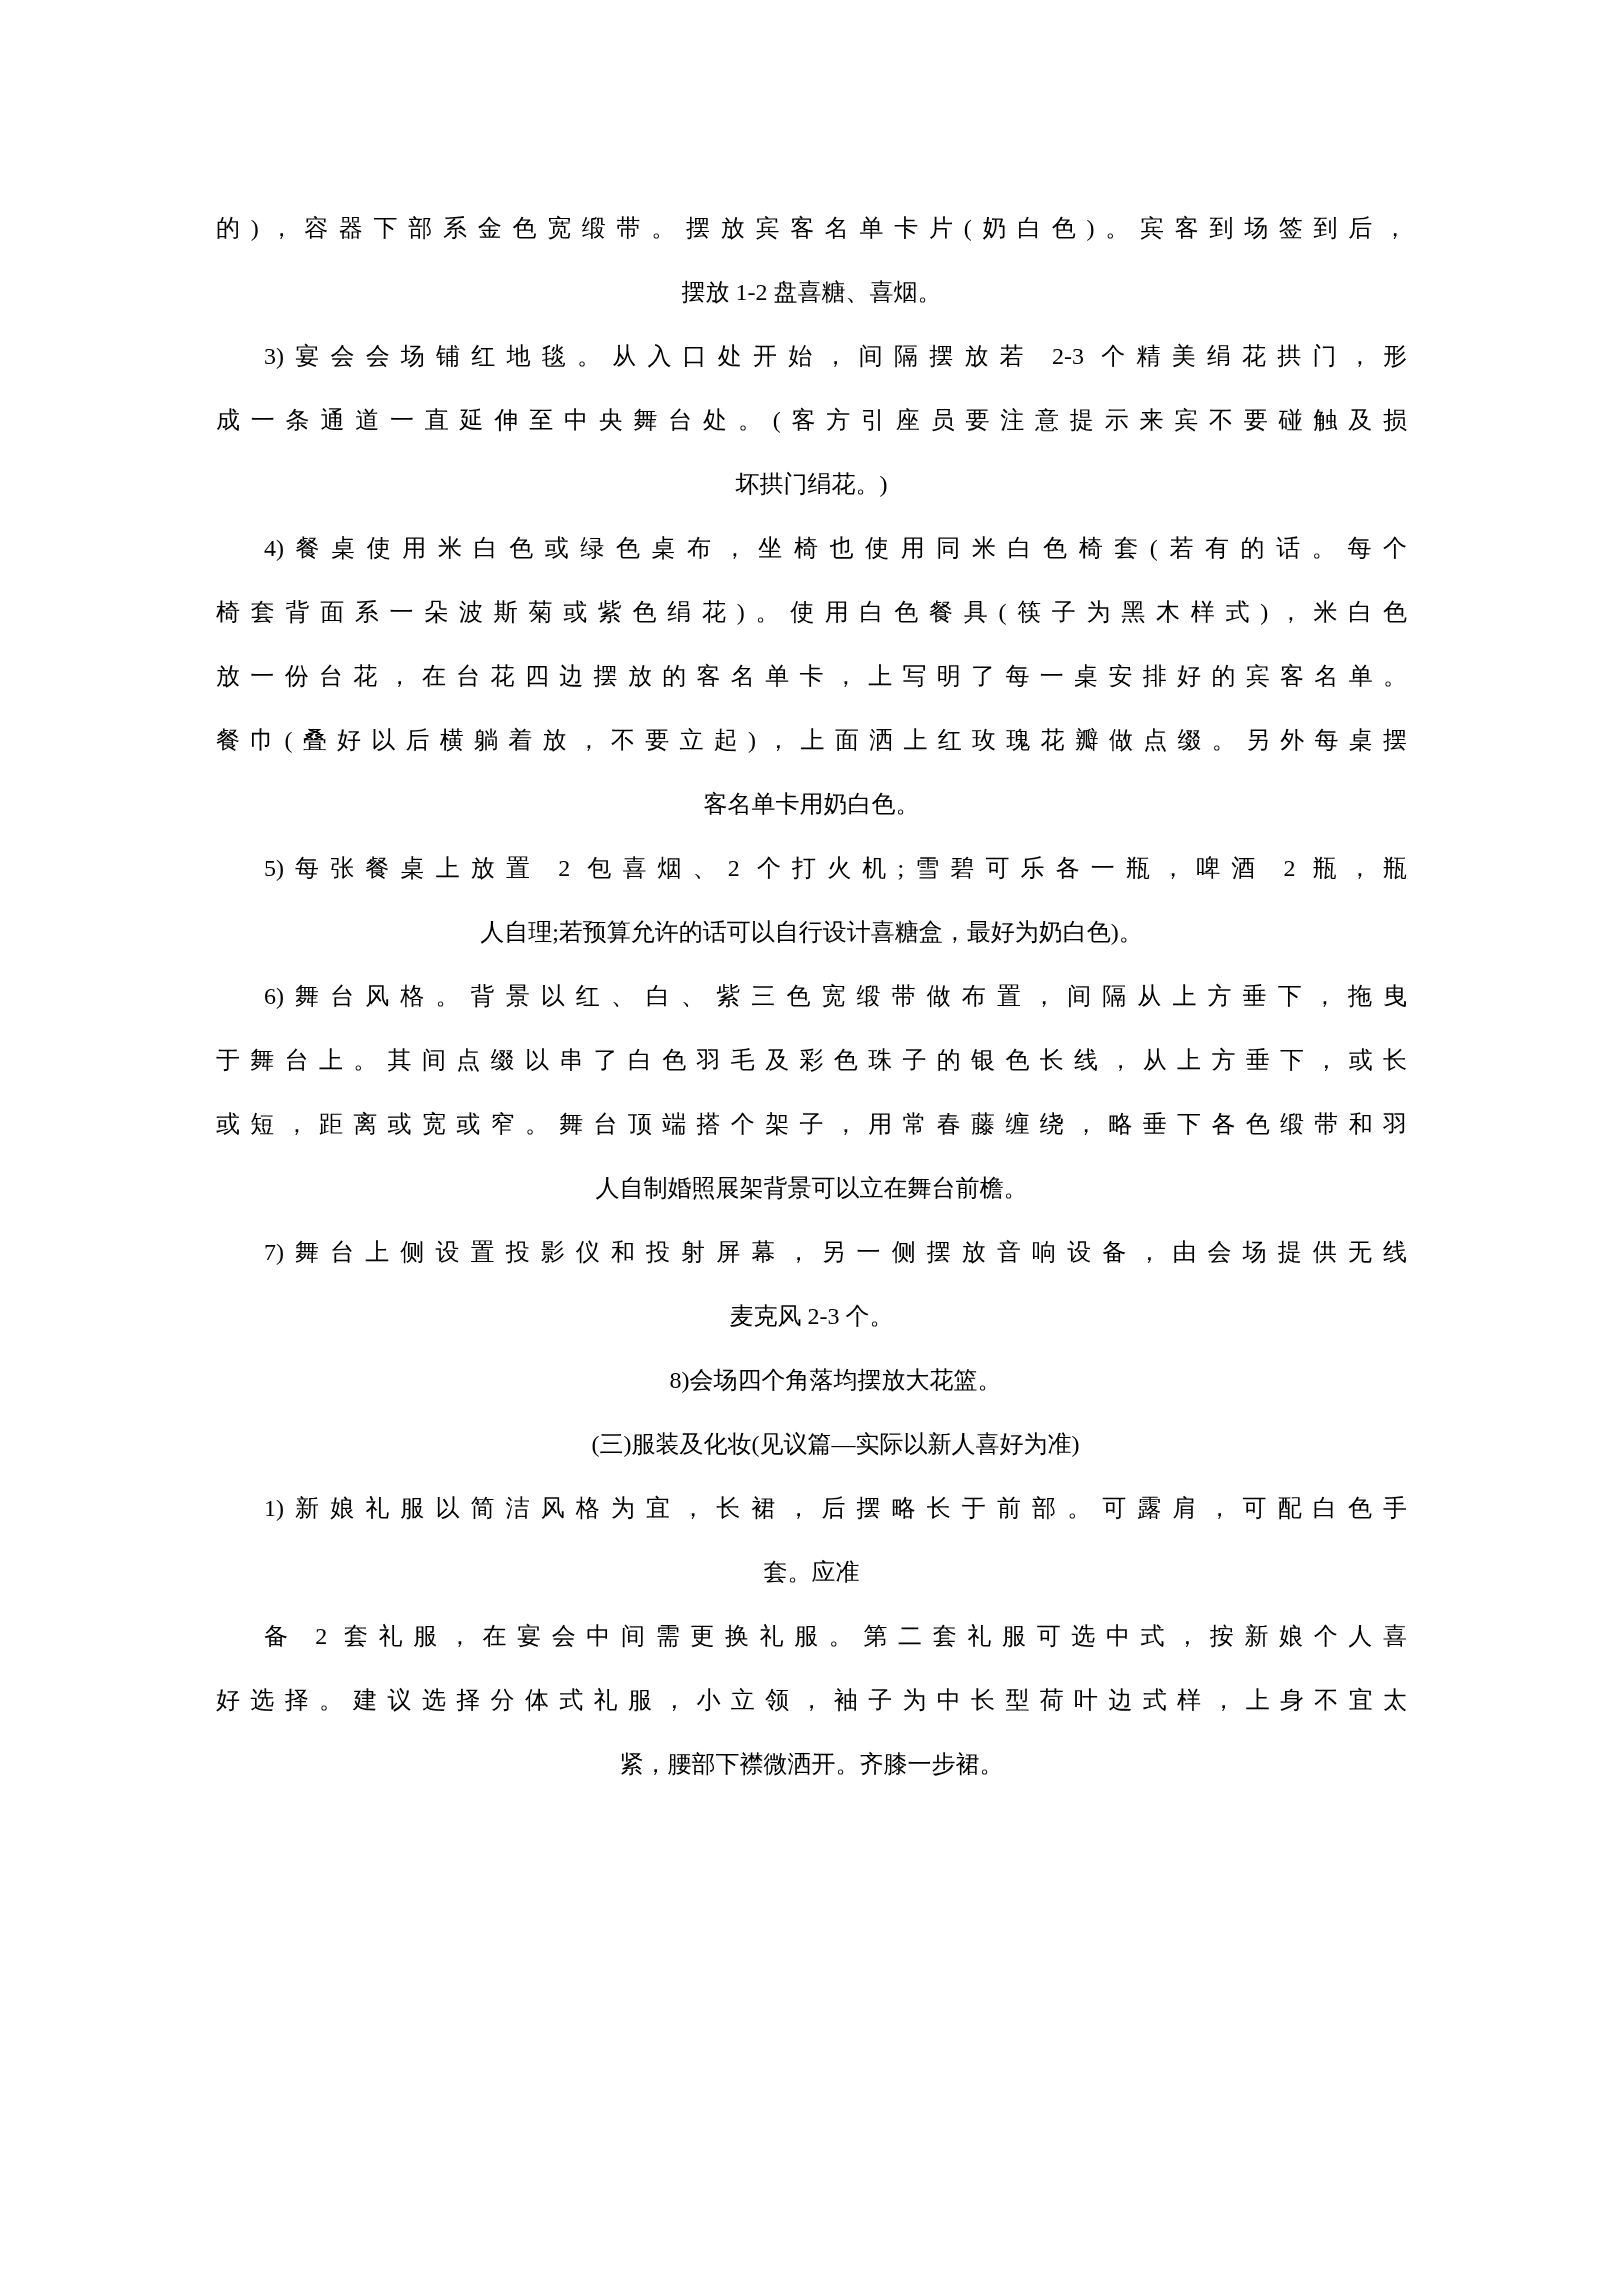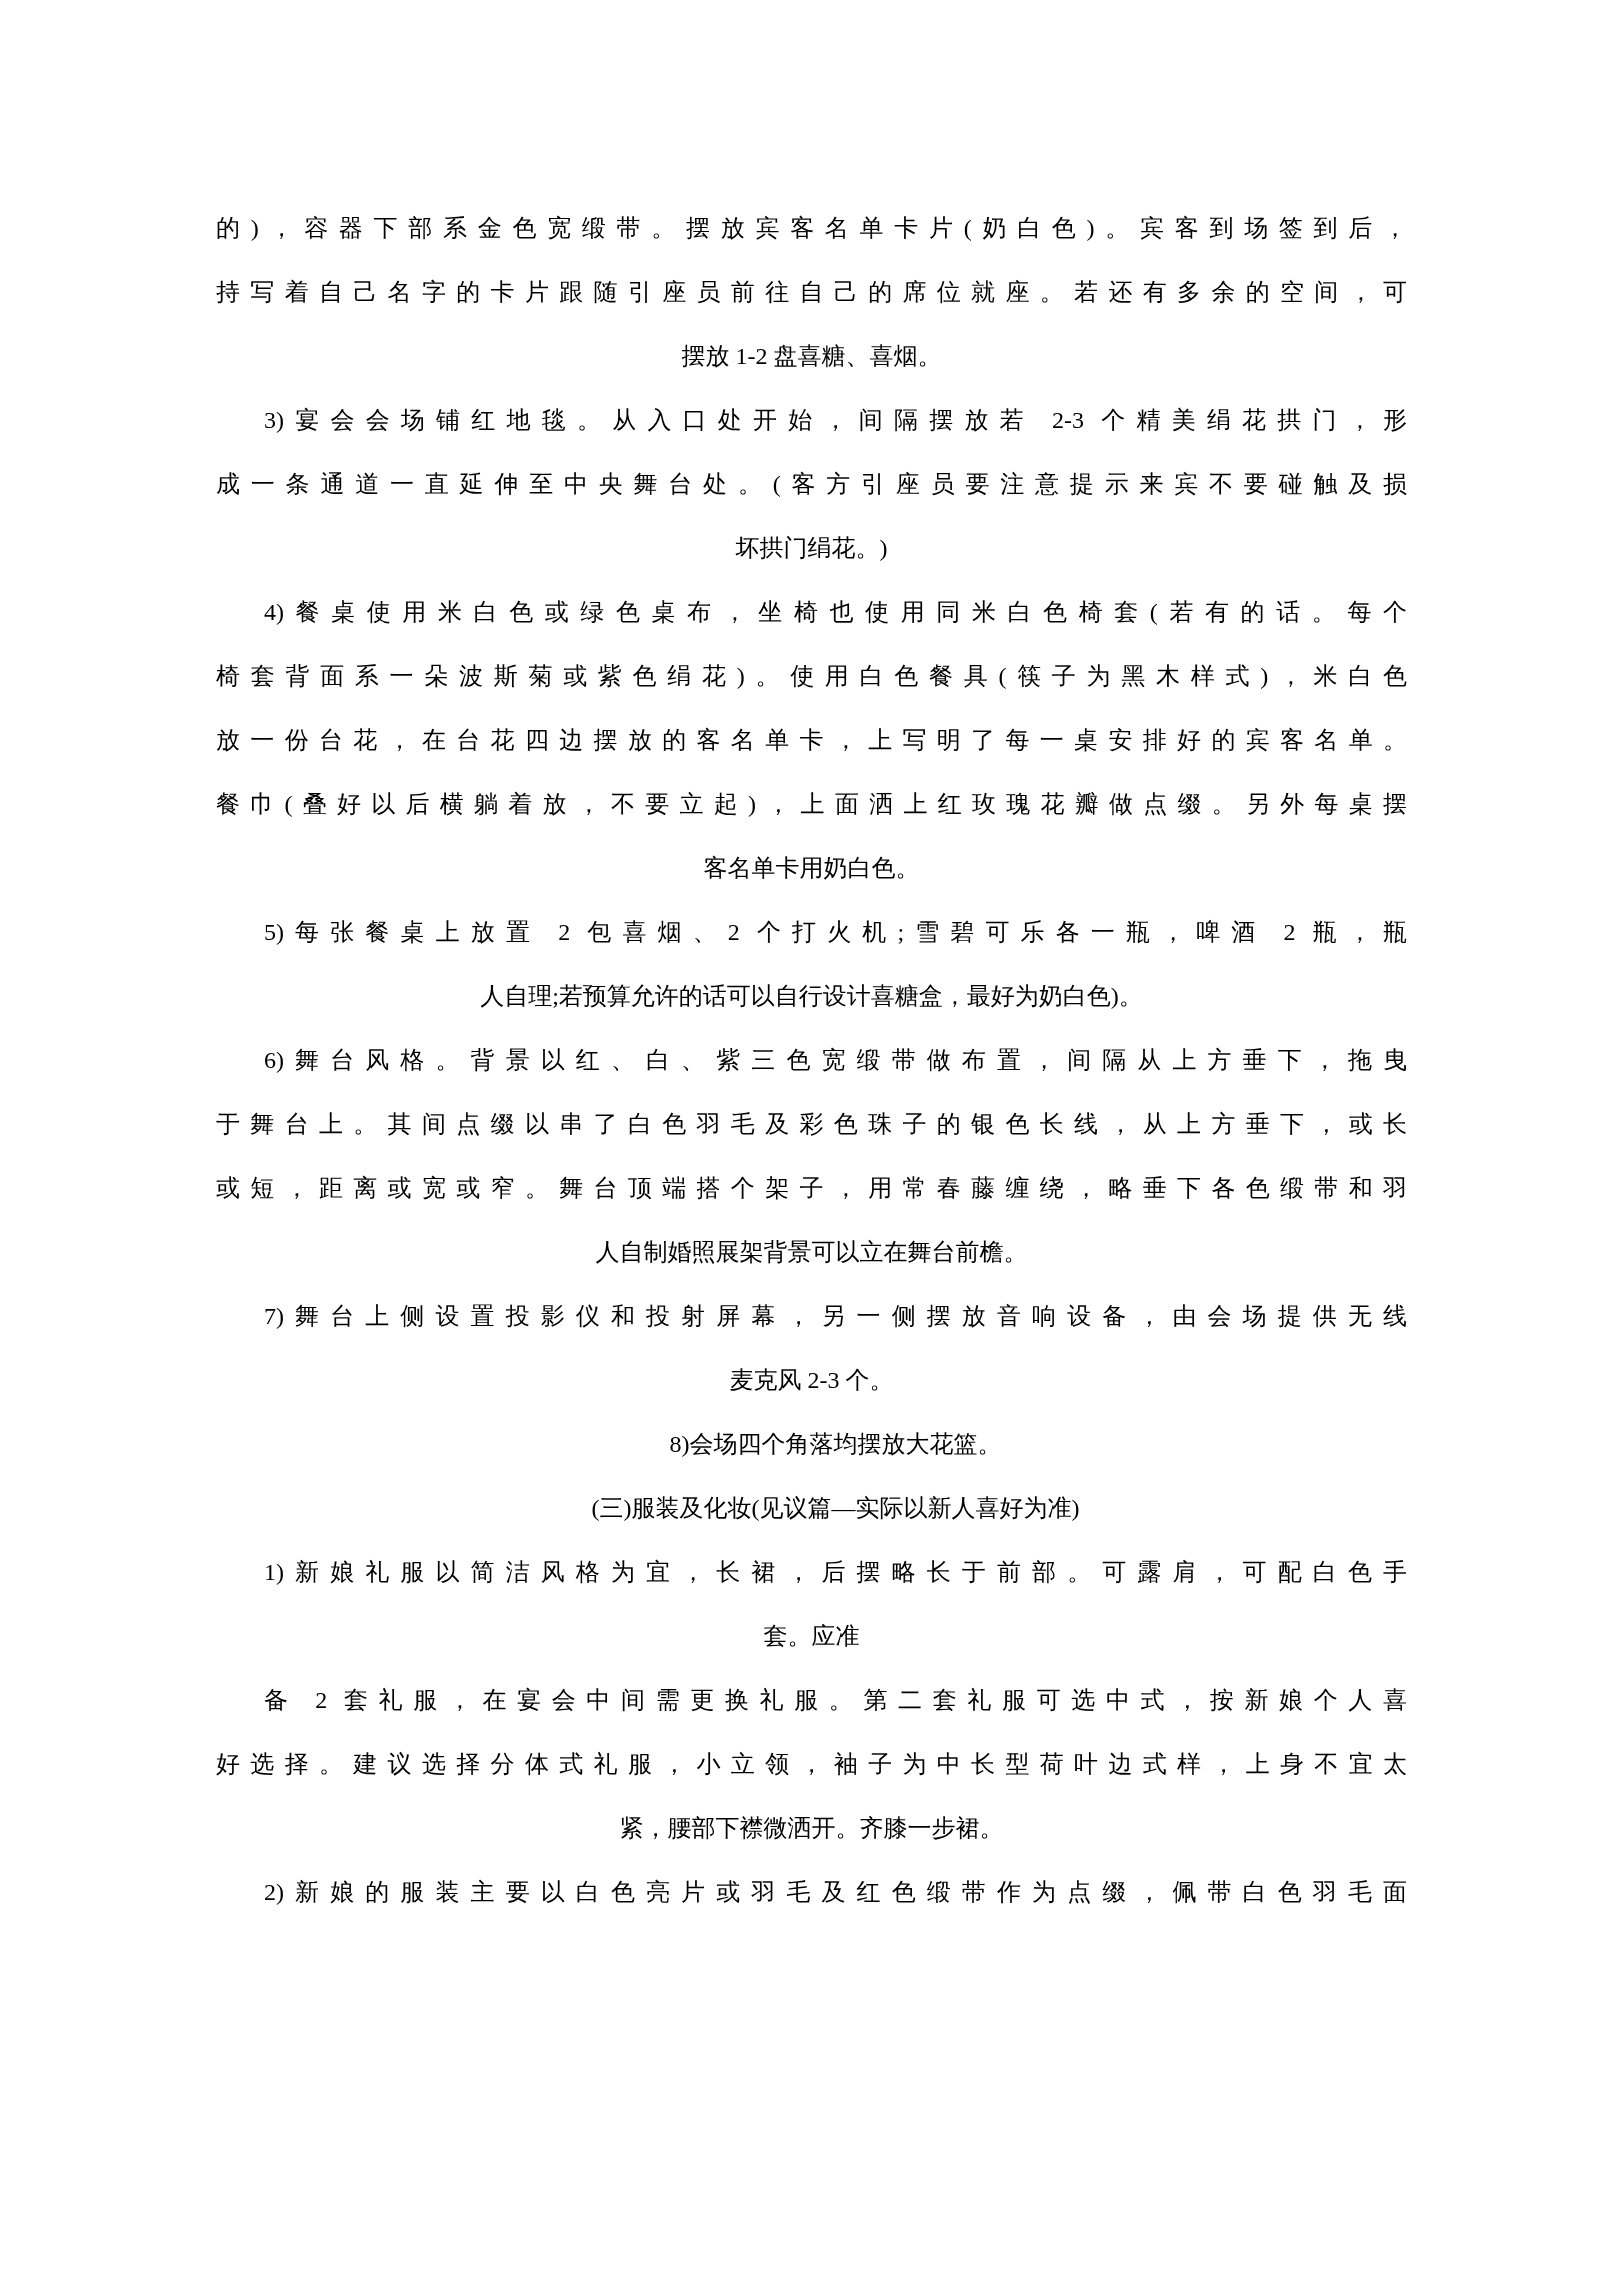--- a/index.html
+++ b/index.html
@@ -35,21 +35,20 @@
     text-align: justify;
     text-align-last: justify;
   }
 </style>
 </head>
 <body>
 
 <div class="page">
   <div class="text-block">
       <div class="line fill">的)，容器下部系金色宽缎带。摆放宾客名单卡片(奶白色)。宾客到场签到后，</div>
-      <div class="line fill">持写着自己名字的卡片跟随引座员前往自己的席位就座。若还有多余的空间，可</div>
       <div class="line">摆放 1-2 盘喜糖、喜烟。</div>
       <div class="line indent fill">3)宴会会场铺红地毯。从入口处开始，间隔摆放若 2-3 个精美绢花拱门，形</div>
       <div class="line fill">成一条通道一直延伸至中央舞台处。(客方引座员要注意提示来宾不要碰触及损</div>
       <div class="line">坏拱门绢花。)</div>
       <div class="line indent fill">4)餐桌使用米白色或绿色桌布，坐椅也使用同米白色椅套(若有的话。每个</div>
       <div class="line fill">椅套背面系一朵波斯菊或紫色绢花)。使用白色餐具(筷子为黑木样式)，米白色</div>
       <div class="line fill">放一份台花，在台花四边摆放的客名单卡，上写明了每一桌安排好的宾客名单。</div>
       <div class="line fill">餐巾(叠好以后横躺着放，不要立起)，上面洒上红玫瑰花瓣做点缀。另外每桌摆</div>
       <div class="line">客名单卡用奶白色。</div>
       <div class="line indent fill">5)每张餐桌上放置 2 包喜烟、2 个打火机;雪碧可乐各一瓶，啤酒 2 瓶，瓶</div>
@@ -60,16 +59,15 @@
       <div class="line">人自制婚照展架背景可以立在舞台前檐。</div>
       <div class="line indent fill">7)舞台上侧设置投影仪和投射屏幕，另一侧摆放音响设备，由会场提供无线</div>
       <div class="line">麦克风 2-3 个。</div>
       <div class="line indent">8)会场四个角落均摆放大花篮。</div>
       <div class="line indent">(三)服装及化妆(见议篇—实际以新人喜好为准)</div>
       <div class="line indent fill">1)新娘礼服以简洁风格为宜，长裙，后摆略长于前部。可露肩，可配白色手</div>
       <div class="line">套。应准</div>
       <div class="line indent fill">备 2 套礼服，在宴会中间需更换礼服。第二套礼服可选中式，按新娘个人喜</div>
       <div class="line fill">好选择。建议选择分体式礼服，小立领，袖子为中长型荷叶边式样，上身不宜太</div>
       <div class="line">紧，腰部下襟微洒开。齐膝一步裙。</div>
-      <div class="line indent fill">2)新娘的服装主要以白色亮片或羽毛及红色缎带作为点缀，佩带白色羽毛面</div>
     </div>
 </div>
 
 
 </body></html>

